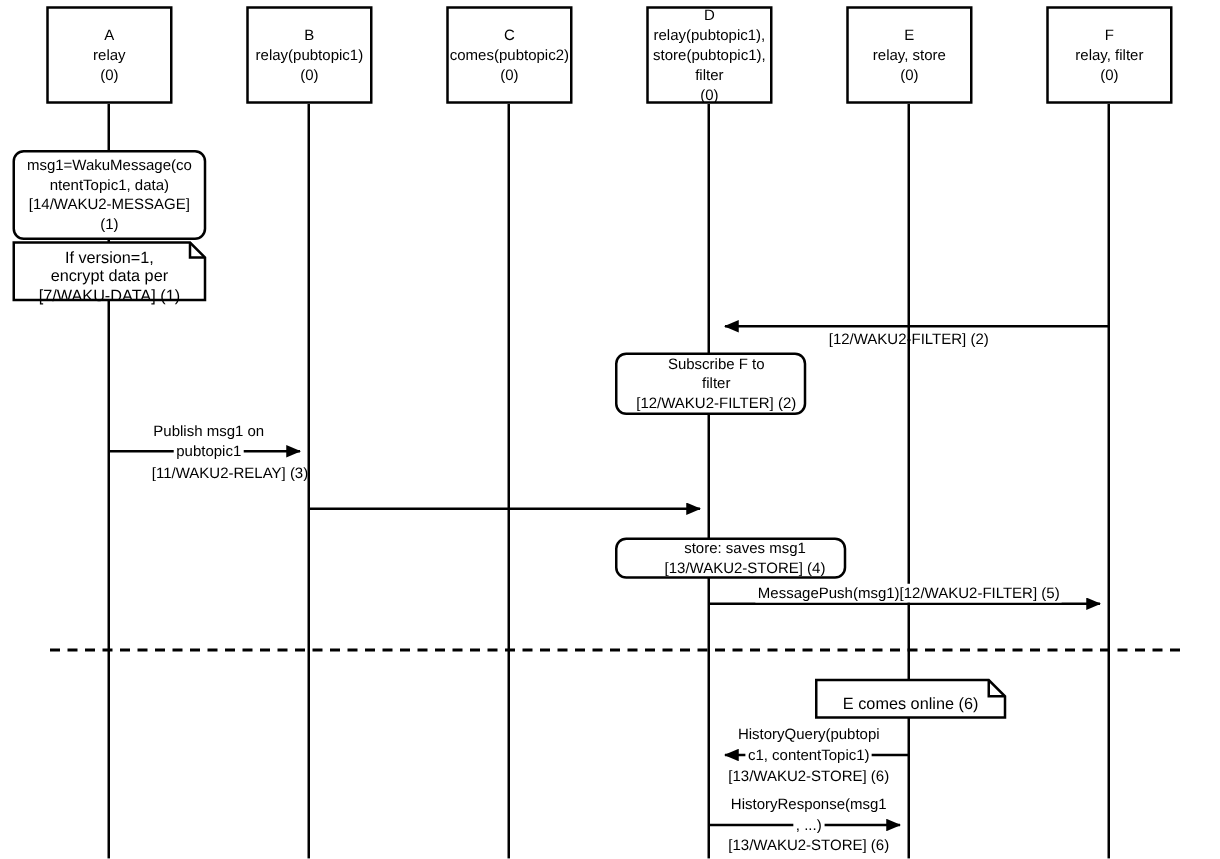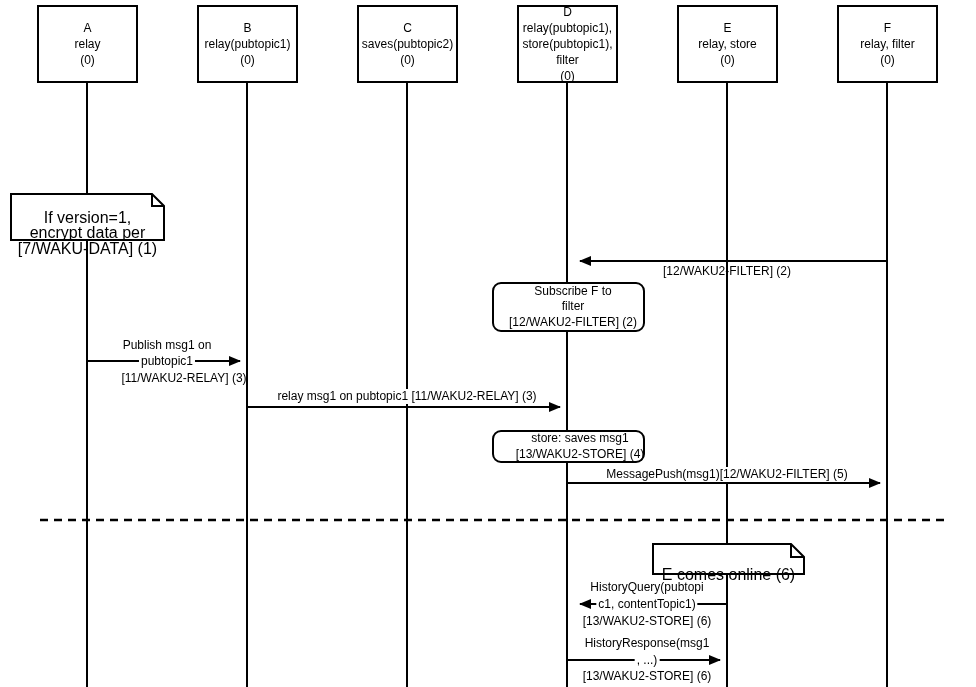--- a/index.html
+++ b/index.html
@@ -56,27 +56,27 @@
     padding: 1px 2px;
   }
   .note.rounded { border-radius: 9px; }
   .note .ln { display: block; white-space: nowrap; }
   .fold-note {
     position: absolute;
     box-sizing: border-box;
   }
   .fold-note .fold-text {
     position: absolute;
-    left: 0; top: 16px;
+    left: 0; top: 4px;
     width: 100%; height: 100%;
     display: flex;
     flex-direction: column;
     align-items: center;
     justify-content: center;
-    font-size: 16px;
+    font-size: 13px;
     line-height: 15.5px;
     text-align: center;
   }
   .fold-note .ln { display: block; white-space: nowrap; }
   .msg-label {
     position: absolute;
     font-size: 12px;
     line-height: 15px;
     text-align: center;
     white-space: nowrap;
@@ -140,21 +140,21 @@
   </div>
 
   <div class="lifeline-box" style="left:197px; top:5px; width:101px; height:78px;">
     <span class="ln">B</span>
     <span class="ln">relay(pubtopic1)</span>
     <span class="ln">(0)</span>
   </div>
 
   <div class="lifeline-box" style="left:357px; top:5px; width:101px; height:78px;">
     <span class="ln">C</span>
-    <span class="ln">saves(pubtopic2)</span>
+    <span class="ln">comes(pubtopic2)</span>
     <span class="ln">(0)</span>
   </div>
 
   <div class="lifeline-box" style="left:517px; top:5px; width:101px; height:78px;">
     <span class="ln">D</span>
     <span class="ln">relay(pubtopic1),</span>
     <span class="ln">store(pubtopic1),</span>
     <span class="ln">filter</span>
     <span class="ln">(0)</span>
   </div>
@@ -164,53 +164,58 @@
     <span class="ln">relay, store</span>
     <span class="ln">(0)</span>
   </div>
 
   <div class="lifeline-box" style="left:837px; top:5px; width:101px; height:78px;">
     <span class="ln">F</span>
     <span class="ln">relay, filter</span>
     <span class="ln">(0)</span>
   </div>
 
+  <div class="note rounded" style="left:10px; top:120px; width:155px; height:72px;">
+    <span class="ln">msg1=WakuMessage(co</span>
+    <span class="ln">ntentTopic1, data)</span>
+    <span class="ln">[14/WAKU2-MESSAGE]</span>
+    <span class="ln">(1)</span>
+  </div>
 
   <div class="fold-note" style="left:11px; top:194px; width:153px; height:46px;">
     <div class="fold-text">
       <span class="ln">If version=1,</span>
       <span class="ln">encrypt data per</span>
       <span class="ln">[7/WAKU-DATA] (1)</span>
     </div>
   </div>
 
   <div class="note rounded" style="left:492px; top:282px; width:153px; height:50px;padding-left:11px;">
     <span class="ln">Subscribe F to</span>
     <span class="ln">filter</span>
     <span class="ln">[12/WAKU2-FILTER] (2)</span>
   </div>
 
-  <div class="note rounded" style="left:492px; top:430px; width:153px; height:33px;padding-left:25px;">
+  <div class="note rounded" style="left:492px; top:430px; width:185px; height:33px;padding-left:25px;">
     <span class="ln">store: saves msg1</span>
     <span class="ln">[13/WAKU2-STORE] (4)</span>
   </div>
 
   <div class="fold-note" style="left:653px; top:544px; width:151px; height:30px;">
     <div class="fold-text">
       <span class="ln">E comes online (6)</span>
     </div>
   </div>
 
   <div class="msg-label" style="left:727px; top:264px;">[12/WAKU2-FILTER] (2)</div>
 
   <div class="msg-label" style="left:167px; top:338px;">Publish msg1 on</div>
   <div class="msg-label mid" style="left:167px; top:354px;">pubtopic1</div>
   <div class="msg-label" style="left:167px; top:371px;margin-left:17px;">[11/WAKU2-RELAY] (3)</div>
 
-  <div class="msg-label mid" style="left:407px; top:389px;">relay msg1 on pubtopic1 [11/WAKU2-RELAY] (3)</div>
 
   <div class="msg-label mid" style="left:727px; top:467px;">MessagePush(msg1)[12/WAKU2-FILTER] (5)</div>
 
   <div class="msg-label" style="left:647px; top:580px;">HistoryQuery(pubtopi</div>
   <div class="msg-label mid" style="left:647px; top:597px;">c1, contentTopic1)</div>
   <div class="msg-label" style="left:647px; top:614px;">[13/WAKU2-STORE] (6)</div>
 
   <div class="msg-label" style="left:647px; top:636px;">HistoryResponse(msg1</div>
   <div class="msg-label mid" style="left:647px; top:653px;">, ...)</div>
   <div class="msg-label" style="left:647px; top:669px;">[13/WAKU2-STORE] (6)</div>

